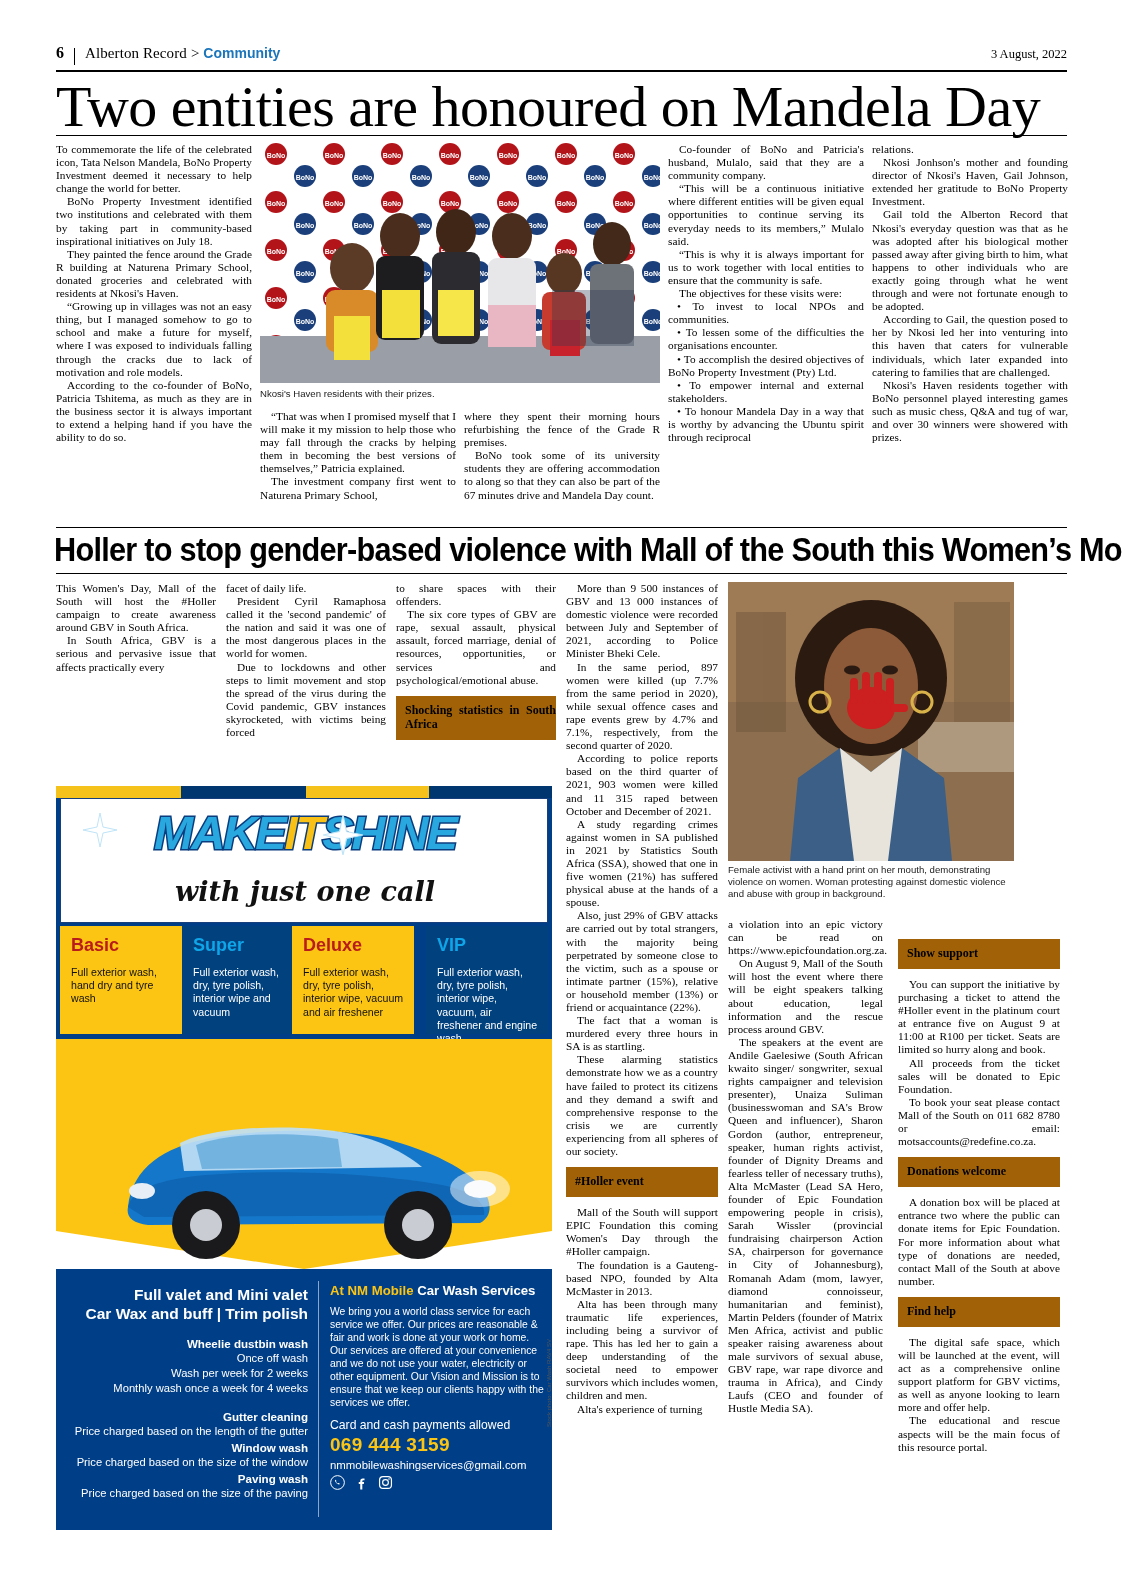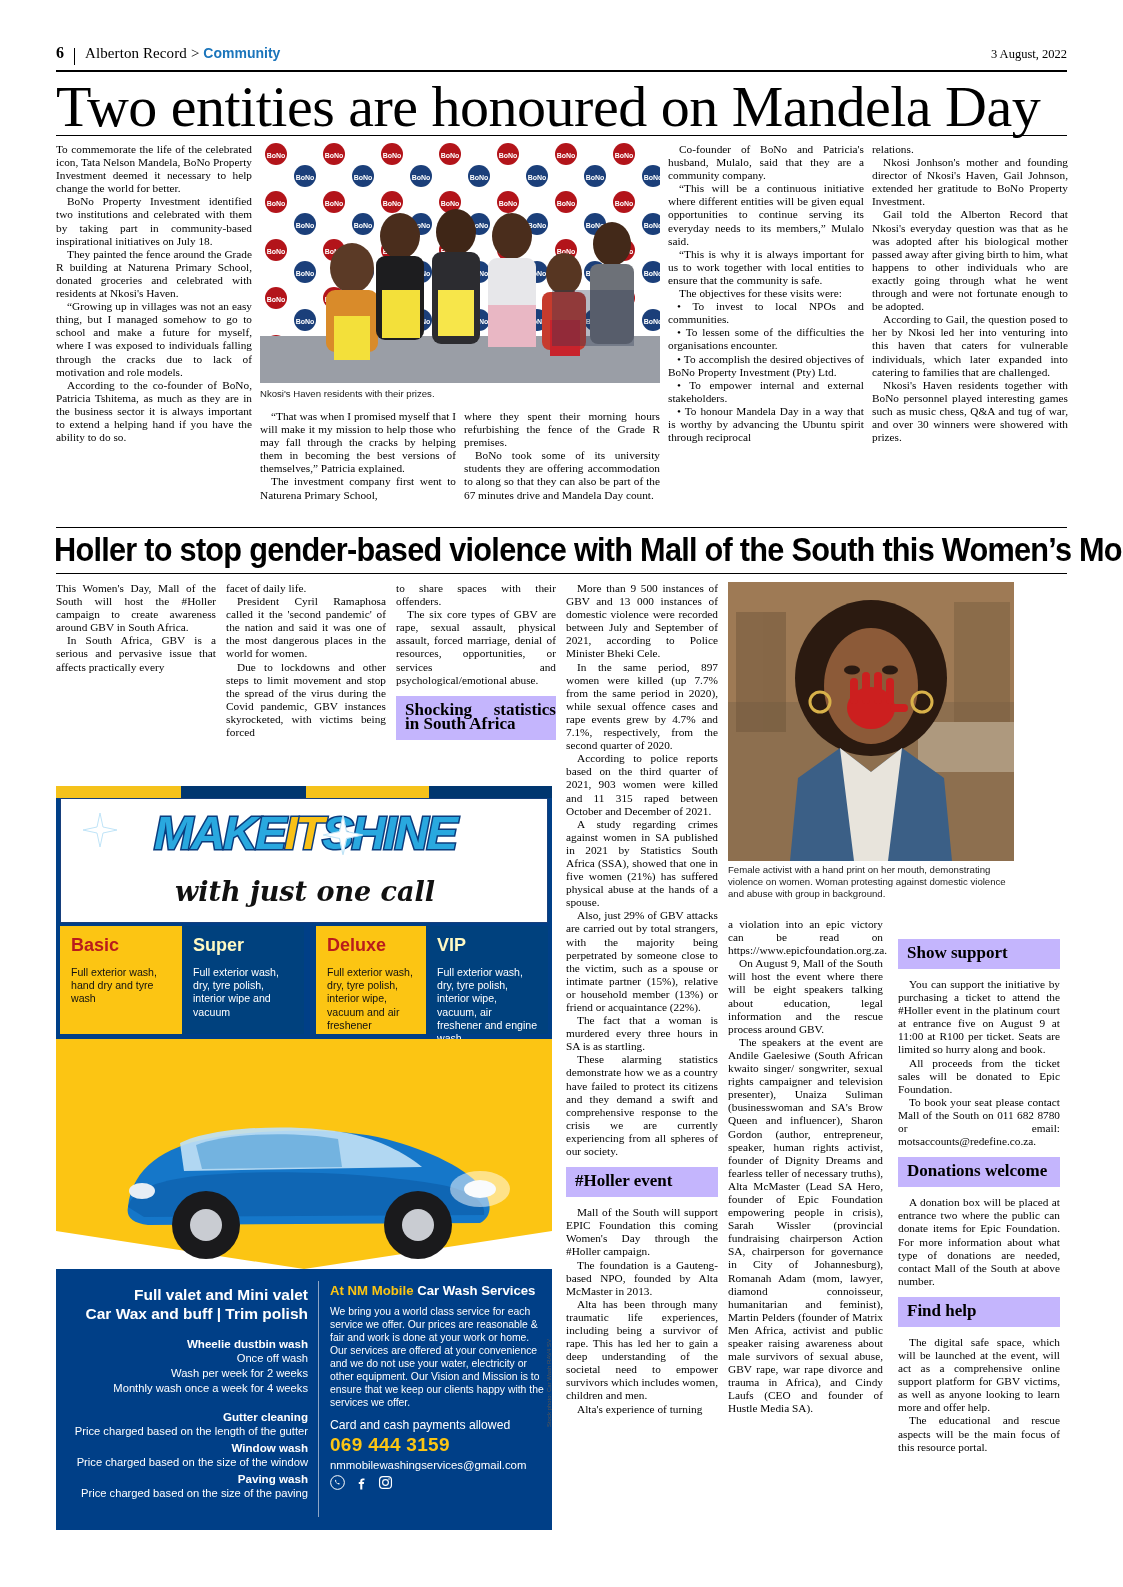--- a/index.html
+++ b/index.html
@@ -46,22 +46,22 @@
   #rule-under-h2{position:absolute;left:56px;top:573px;width:1011px;height:1px;background:#000;}
 
   
   #a2c1{left:56px;top:582px;width:160px;}
   #a2c2{left:226px;top:582px;width:160px;}
   #a2c3{left:396px;top:582px;width:160px;}
   #a2c4{left:566px;top:582px;width:152px;}
   #a2c5{left:728px;top:918px;width:155px;}
   #a2c6{left:898px;top:930px;width:162px;}
 
-  .subhead{background:#c4b5fd;padding:7px 0 9px 9px;margin:9px 0 9px 0;
-    font-family:"Liberation Serif",serif;font-weight:bold;font-size:17px;line-height:14px;}
+  .subhead{background:#a16207;padding:7px 0 9px 9px;margin:9px 0 9px 0;
+    font-family:"Liberation Serif",serif;font-weight:bold;font-size:12px;line-height:14px;}
 
   
   #photo2{position:absolute;left:728px;top:582px;width:286px;height:279px;overflow:hidden;background:#b9793f;}
   #cap2{position:absolute;left:728px;top:864px;width:290px;font-family:"Liberation Sans",sans-serif;font-size:9.6px;line-height:12px;color:#222;}
 
   
   #ad{position:absolute;left:56px;top:786px;width:496px;height:744px;background:#003f87;overflow:hidden;}
   #ad-top{position:absolute;left:0;top:0;width:496px;height:12px;background:#f5c21b;}
   #ad-top .blk{position:absolute;top:0;height:12px;background:#00366f;}
   #ad-white{position:absolute;left:4px;top:12px;width:488px;height:125px;background:#fff;border:1px solid #173f7c;box-sizing:border-box;}
@@ -72,21 +72,21 @@
   .mis-yellow{color:#f9c116;-webkit-text-stroke:3px #0b3c7d;paint-order:stroke fill;}
   .mis-sub{font-family:"DejaVu Serif",serif;font-style:italic;font-weight:bold;font-size:27px;color:#111;margin-top:2px;}
   .sparkle{position:absolute;color:#fff;}
 
   
   #tiers{position:absolute;left:4px;top:940px;}
   .tier{position:absolute;top:0;height:108px;box-sizing:border-box;padding:9px 9px 0 11px;}
   .tier h4{margin:0 0 10px 0;font-family:"Liberation Sans",sans-serif;font-weight:bold;font-size:18px;}
   .tier p{margin:0;font-family:"Liberation Sans",sans-serif;font-size:10.6px;line-height:13.2px;}
   .tier-y{background:#fcc513;} .tier-y h4{color:#b91c1c;} .tier-y p{color:#111;}
-  .tier-b{background:#00417e;} .tier-b h4{color:#fef9c3;} .tier-b p{color:#fff;}
+  .tier-b{background:#00417e;} .tier-b h4{color:#0ea5e9;} .tier-b p{color:#fff;}
 
   
   #car-zone{position:absolute;left:0;top:253px;width:496px;height:230px;background:#fff;}
   #car-ydiag{position:absolute;left:0;top:0;width:496px;height:230px;background:#fcc513;
     clip-path:polygon(0 0,496px 0,496px 192px,248px 230px,0 192px);}
   #car-credit{position:absolute;right:6px;top:300px;font-family:"Liberation Sans",sans-serif;font-size:6px;color:#555;
     transform:rotate(-90deg);transform-origin:right top;white-space:nowrap;}
 
   
   .ad-left{position:absolute;left:16px;top:499px;width:236px;text-align:right;color:#fff;font-family:"Liberation Sans",sans-serif;}
@@ -307,21 +307,21 @@
 
     <div id="tiers" style="position:absolute;left:4px;top:140px;width:488px;height:108px;">
       <div class="tier tier-y" style="left:0;width:122px;">
         <h4>Basic</h4>
         <p>Full exterior wash, hand dry and tyre wash</p>
       </div>
       <div class="tier tier-b" style="left:122px;width:122px;">
         <h4>Super</h4>
         <p>Full exterior wash, dry, tyre polish, interior wipe and vacuum</p>
       </div>
-      <div class="tier tier-y" style="left:256px;width:110px;">
+      <div class="tier tier-y" style="left:232px;width:122px;">
         <h4>Deluxe</h4>
         <p>Full exterior wash, dry, tyre polish, interior wipe, vacuum and air freshener</p>
       </div>
       <div class="tier tier-b" style="left:366px;width:122px;">
         <h4>VIP</h4>
         <p>Full exterior wash, dry, tyre polish, interior wipe, vacuum, air freshener and engine wash</p>
       </div>
     </div>
 
     <div id="car-zone">

